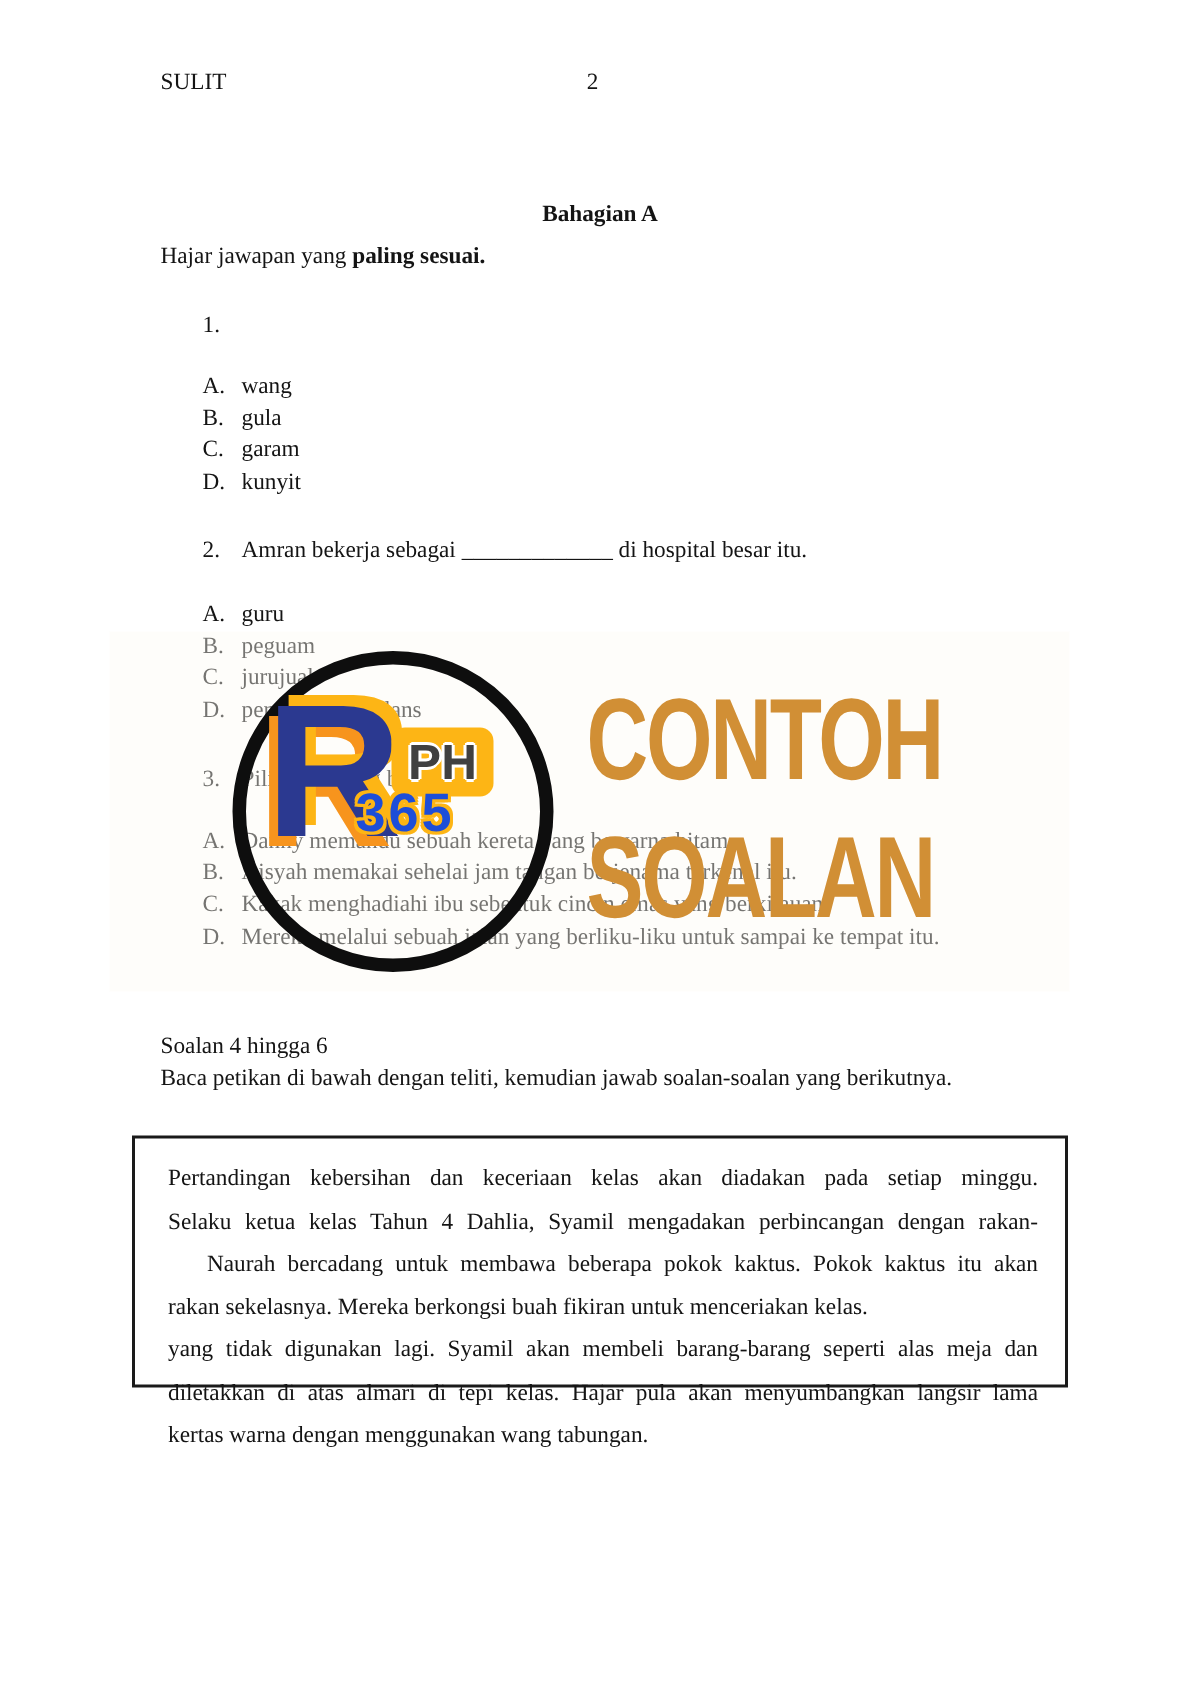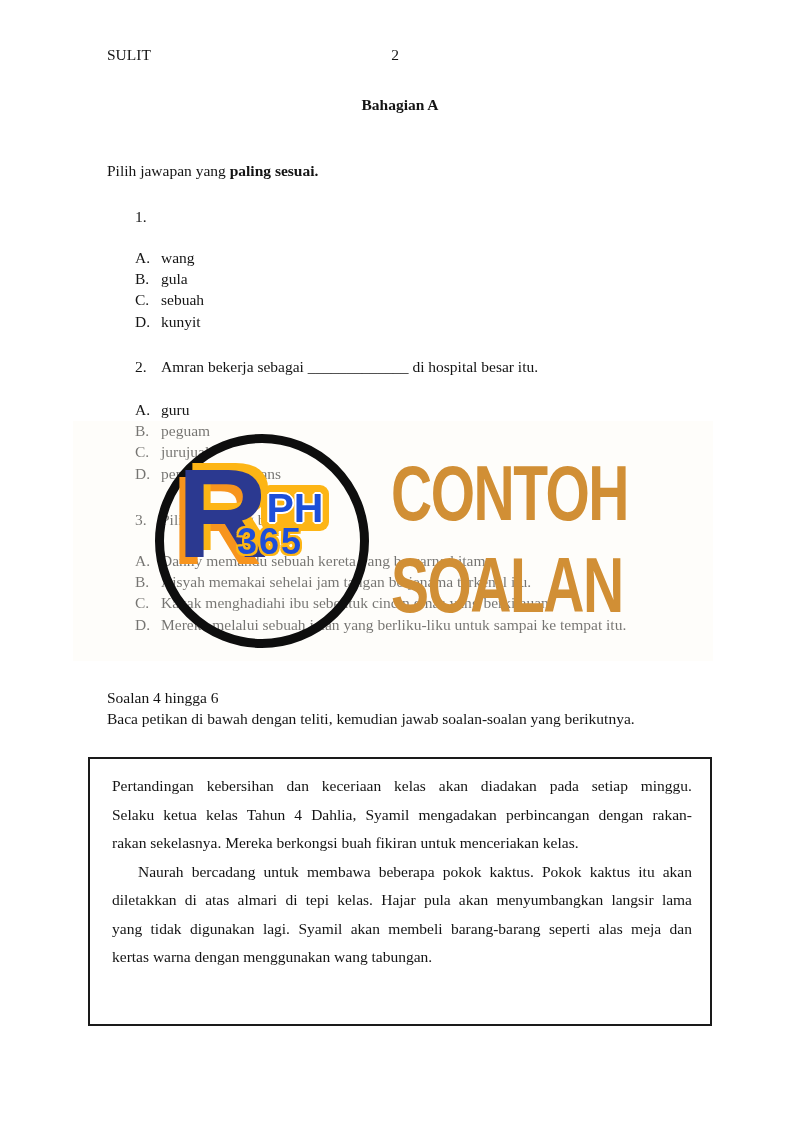--- a/index.html
+++ b/index.html
@@ -1,84 +1,84 @@
 <!DOCTYPE html>
 <html><head>
 <meta charset="utf-8">
 <style>
   html,body{margin:0;padding:0;background:#fff;}
   .page{position:relative;width:800px;height:1132px;background:#ffffff;overflow:hidden;
         font-family:"Liberation Serif", serif;font-size:15.5px;color:#141414;}
   .abs{position:absolute;left:107px;width:622px;}
   .center{text-align:center;left:0;width:800px;}
-  .bold{font-weight:bold;}
+  .bold{font-weight:bold;margin-top:38px;}
   .pagenum{position:absolute;left:0;width:790px;text-align:center;}
   .qline{display:flex;line-height:21px;padding-left:28px;}
   .qnum{flex:0 0 26px;}
   .optline{display:flex;line-height:21.2px;padding-left:28px;}
   
   .watermark{position:absolute;left:73px;top:421px;width:640px;height:240px;
              background:rgba(252,250,244,0.42);}
   .wm-circle{position:absolute;left:82px;top:13px;width:196px;height:196px;
              border:9px solid #0e0e0e;border-radius:50%;background:transparent;}
   .wm-r{position:absolute;left:104px;top:30px;font-family:"Liberation Sans",sans-serif;
         font-weight:bold;font-size:126px;line-height:1;color:#2b3990;
         text-shadow:7px -7px 0 #fdb515, -6px 7px 0 #f7941d;}
   .wm-ph{position:absolute;left:188px;top:64px;width:68px;height:46px;background:#fdb515;
          border-radius:9px;display:flex;align-items:center;justify-content:center;
-         font-family:"Liberation Sans",sans-serif;font-weight:bold;font-size:41px;color:#1d4ed8;
+         font-family:"Liberation Sans",sans-serif;font-weight:bold;font-size:33px;color:#404040;
          text-shadow:-2px 0 0 #fff,2px 0 0 #fff,0 -2px 0 #fff,0 2px 0 #fff,
                      -1px -1px 0 #fff,1px 1px 0 #fff,-1px 1px 0 #fff,1px -1px 0 #fff;}
   .wm-365{position:absolute;left:164px;top:103px;font-family:"Liberation Sans",sans-serif;
           font-weight:bold;font-size:36px;line-height:1;color:#1d4ed8;letter-spacing:2px;
           text-shadow:-2px 0 0 #fdb515,2px 0 0 #fdb515,0 -2px 0 #fdb515,0 2px 0 #fdb515,
                       -2px -2px 0 #fdb515,2px 2px 0 #fdb515,-2px 2px 0 #fdb515,2px -2px 0 #fdb515;}
   .wm-text{position:absolute;left:318px;top:26px;transform:scaleX(0.74);transform-origin:left top;
            font-family:"Liberation Sans",sans-serif;font-weight:bold;font-size:77px;
            line-height:92px;color:#d18f35;letter-spacing:-2px;white-space:nowrap;}
   
-  .passage-box{position:absolute;left:88px;top:757px;width:624px;height:269px;
+  .passage-box{position:absolute;left:88px;top:757px;width:624px;height:168px;
                border:2px solid #1a1a1a;box-sizing:border-box;padding:13px 18px 16px 22px;}
   .pline{line-height:28.5px;text-align:justify;font-size:15.5px;}
   .pline.just{text-align-last:justify;}
   .pline.indent{padding-left:26px;}
 </style>
 </head>
 <body>
 
 <div class="page">
 
   <div class="abs" style="top:46px">
     <span>SULIT</span>
   </div>
   <div class="pagenum" style="top:46px">2</div>
 
   <div class="abs center bold" style="top:96px">Bahagian A</div>
 
   <div class="abs" style="top:162px">
-    <span>Pilih  jawapan yang </span><span class="bold">paling sesuai.</span>
+    <span>Hajar  jawapan yang </span><span class="bold">paling sesuai.</span>
   </div>
 
   <div class="abs" style="top:206px">
     <div class="qline">
       <span class="qnum">1.</span>
     </div>
   </div>
   <div class="abs" style="top:247px">
     <div class="optline">
       <span class="qnum">A.</span>
       <span>wang</span>
     </div>
     <div class="optline">
       <span class="qnum">B.</span>
       <span>gula</span>
     </div>
     <div class="optline">
       <span class="qnum">C.</span>
-      <span>sebuah</span>
+      <span>garam</span>
     </div>
     <div class="optline">
       <span class="qnum">D.</span>
       <span>kunyit</span>
     </div>
   </div>
 
   <div class="abs" style="top:356px">
     <div class="qline">
       <span class="qnum">2.</span>
@@ -141,20 +141,20 @@
   </div>
 
   <div class="abs" style="top:687px;line-height:21px">
     <div>Soalan 4 hingga 6</div>
     <div>Baca petikan di bawah dengan teliti, kemudian jawab soalan-soalan yang berikutnya.</div>
   </div>
 
   <div class="passage-box">
     <div class="pline just">Pertandingan kebersihan dan keceriaan kelas akan diadakan pada setiap minggu.</div>
     <div class="pline just">Selaku ketua kelas Tahun 4 Dahlia, Syamil  mengadakan perbincangan dengan rakan-</div>
+    <div class="pline just indent">Naurah bercadang untuk membawa beberapa pokok kaktus. Pokok kaktus itu akan</div>
     <div class="pline">rakan sekelasnya. Mereka berkongsi buah fikiran untuk menceriakan kelas.</div>
-    <div class="pline just indent">Naurah bercadang untuk membawa beberapa pokok kaktus. Pokok kaktus itu akan</div>
+    <div class="pline just">yang tidak digunakan lagi. Syamil akan membeli barang-barang seperti alas meja dan</div>
     <div class="pline just">diletakkan di atas almari di tepi kelas. Hajar pula akan menyumbangkan langsir lama</div>
-    <div class="pline just">yang tidak digunakan lagi. Syamil akan membeli barang-barang seperti alas meja dan</div>
     <div class="pline">kertas warna dengan menggunakan wang tabungan.</div>
   </div>
 
 </div>
 
 </body></html>

